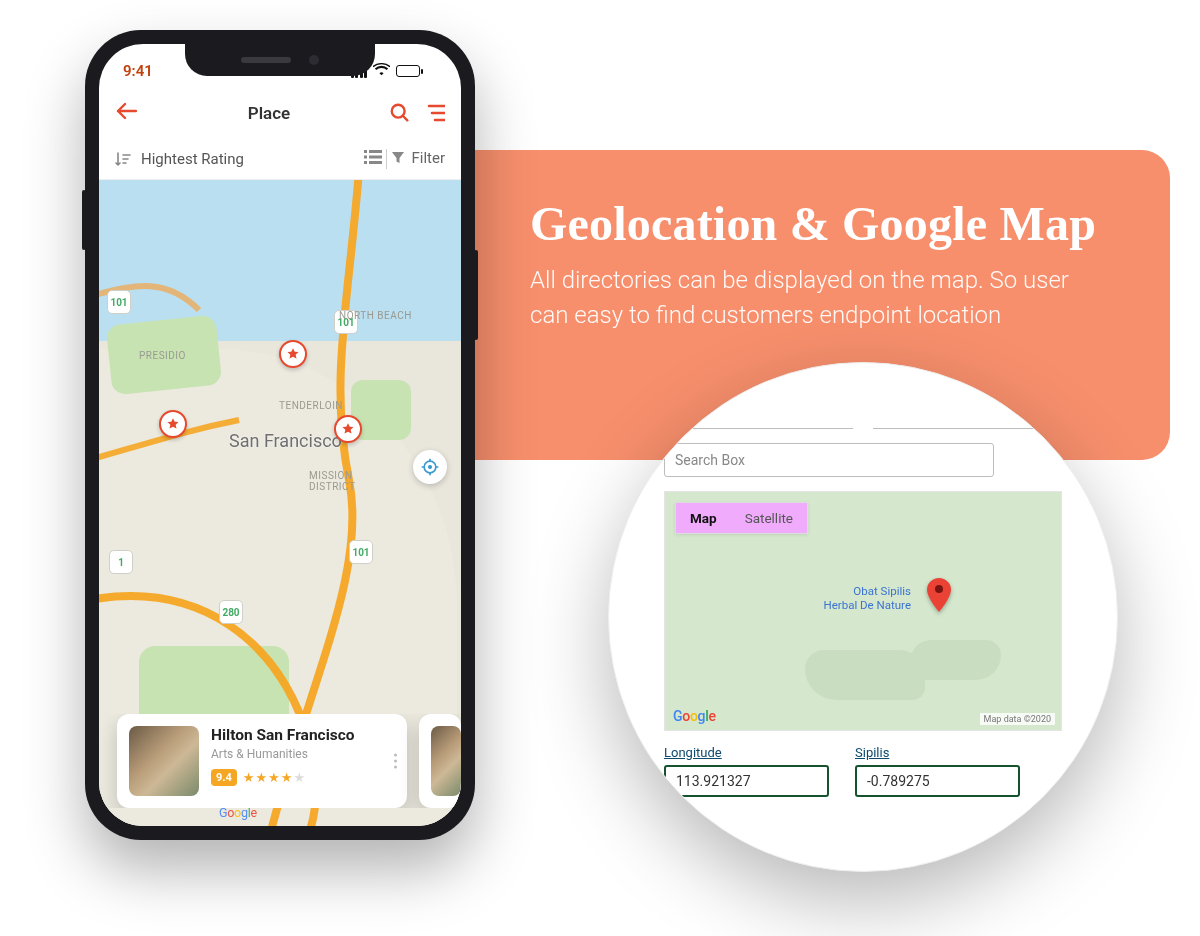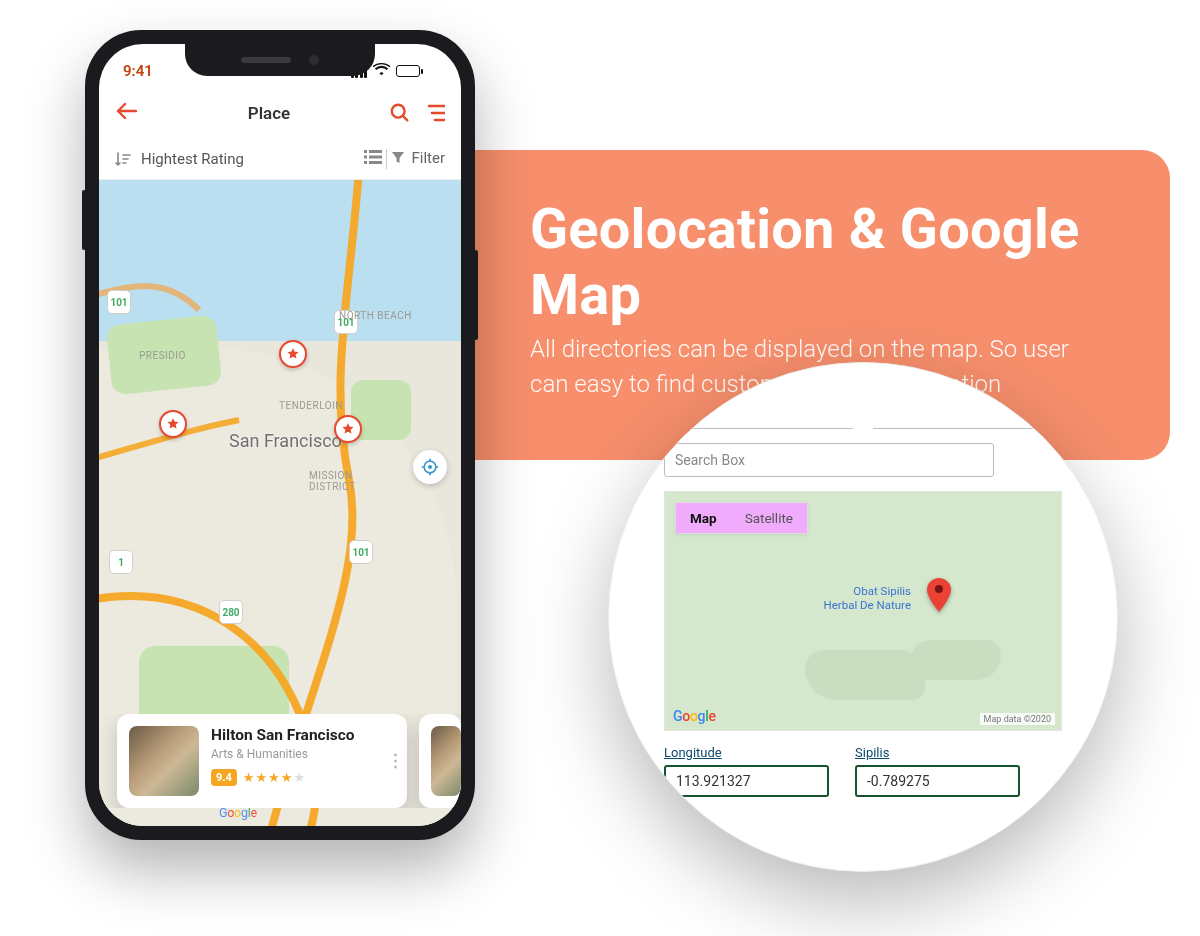--- a/index.html
+++ b/index.html
@@ -18,24 +18,25 @@
     left: 240px;
     top: 150px;
     width: 930px;
     height: 310px;
     background: #f78f6c;
     border-radius: 28px;
     padding: 46px 60px 46px 290px;
     color: #fff;
   }
   .banner h1 {
-    font-size: 56px;
+    font-size: 48px;
     font-weight: 700;
-    margin-bottom: 4px;
+    margin-bottom: 12px;
     letter-spacing: .2px;
+    font-family: Liberation Serif, serif;
   }
   .banner p {
     font-size: 24px;
     font-weight: 300;
     line-height: 1.45;
     color: rgba(255,255,255,.95);
   }
 
   
   .phone {

